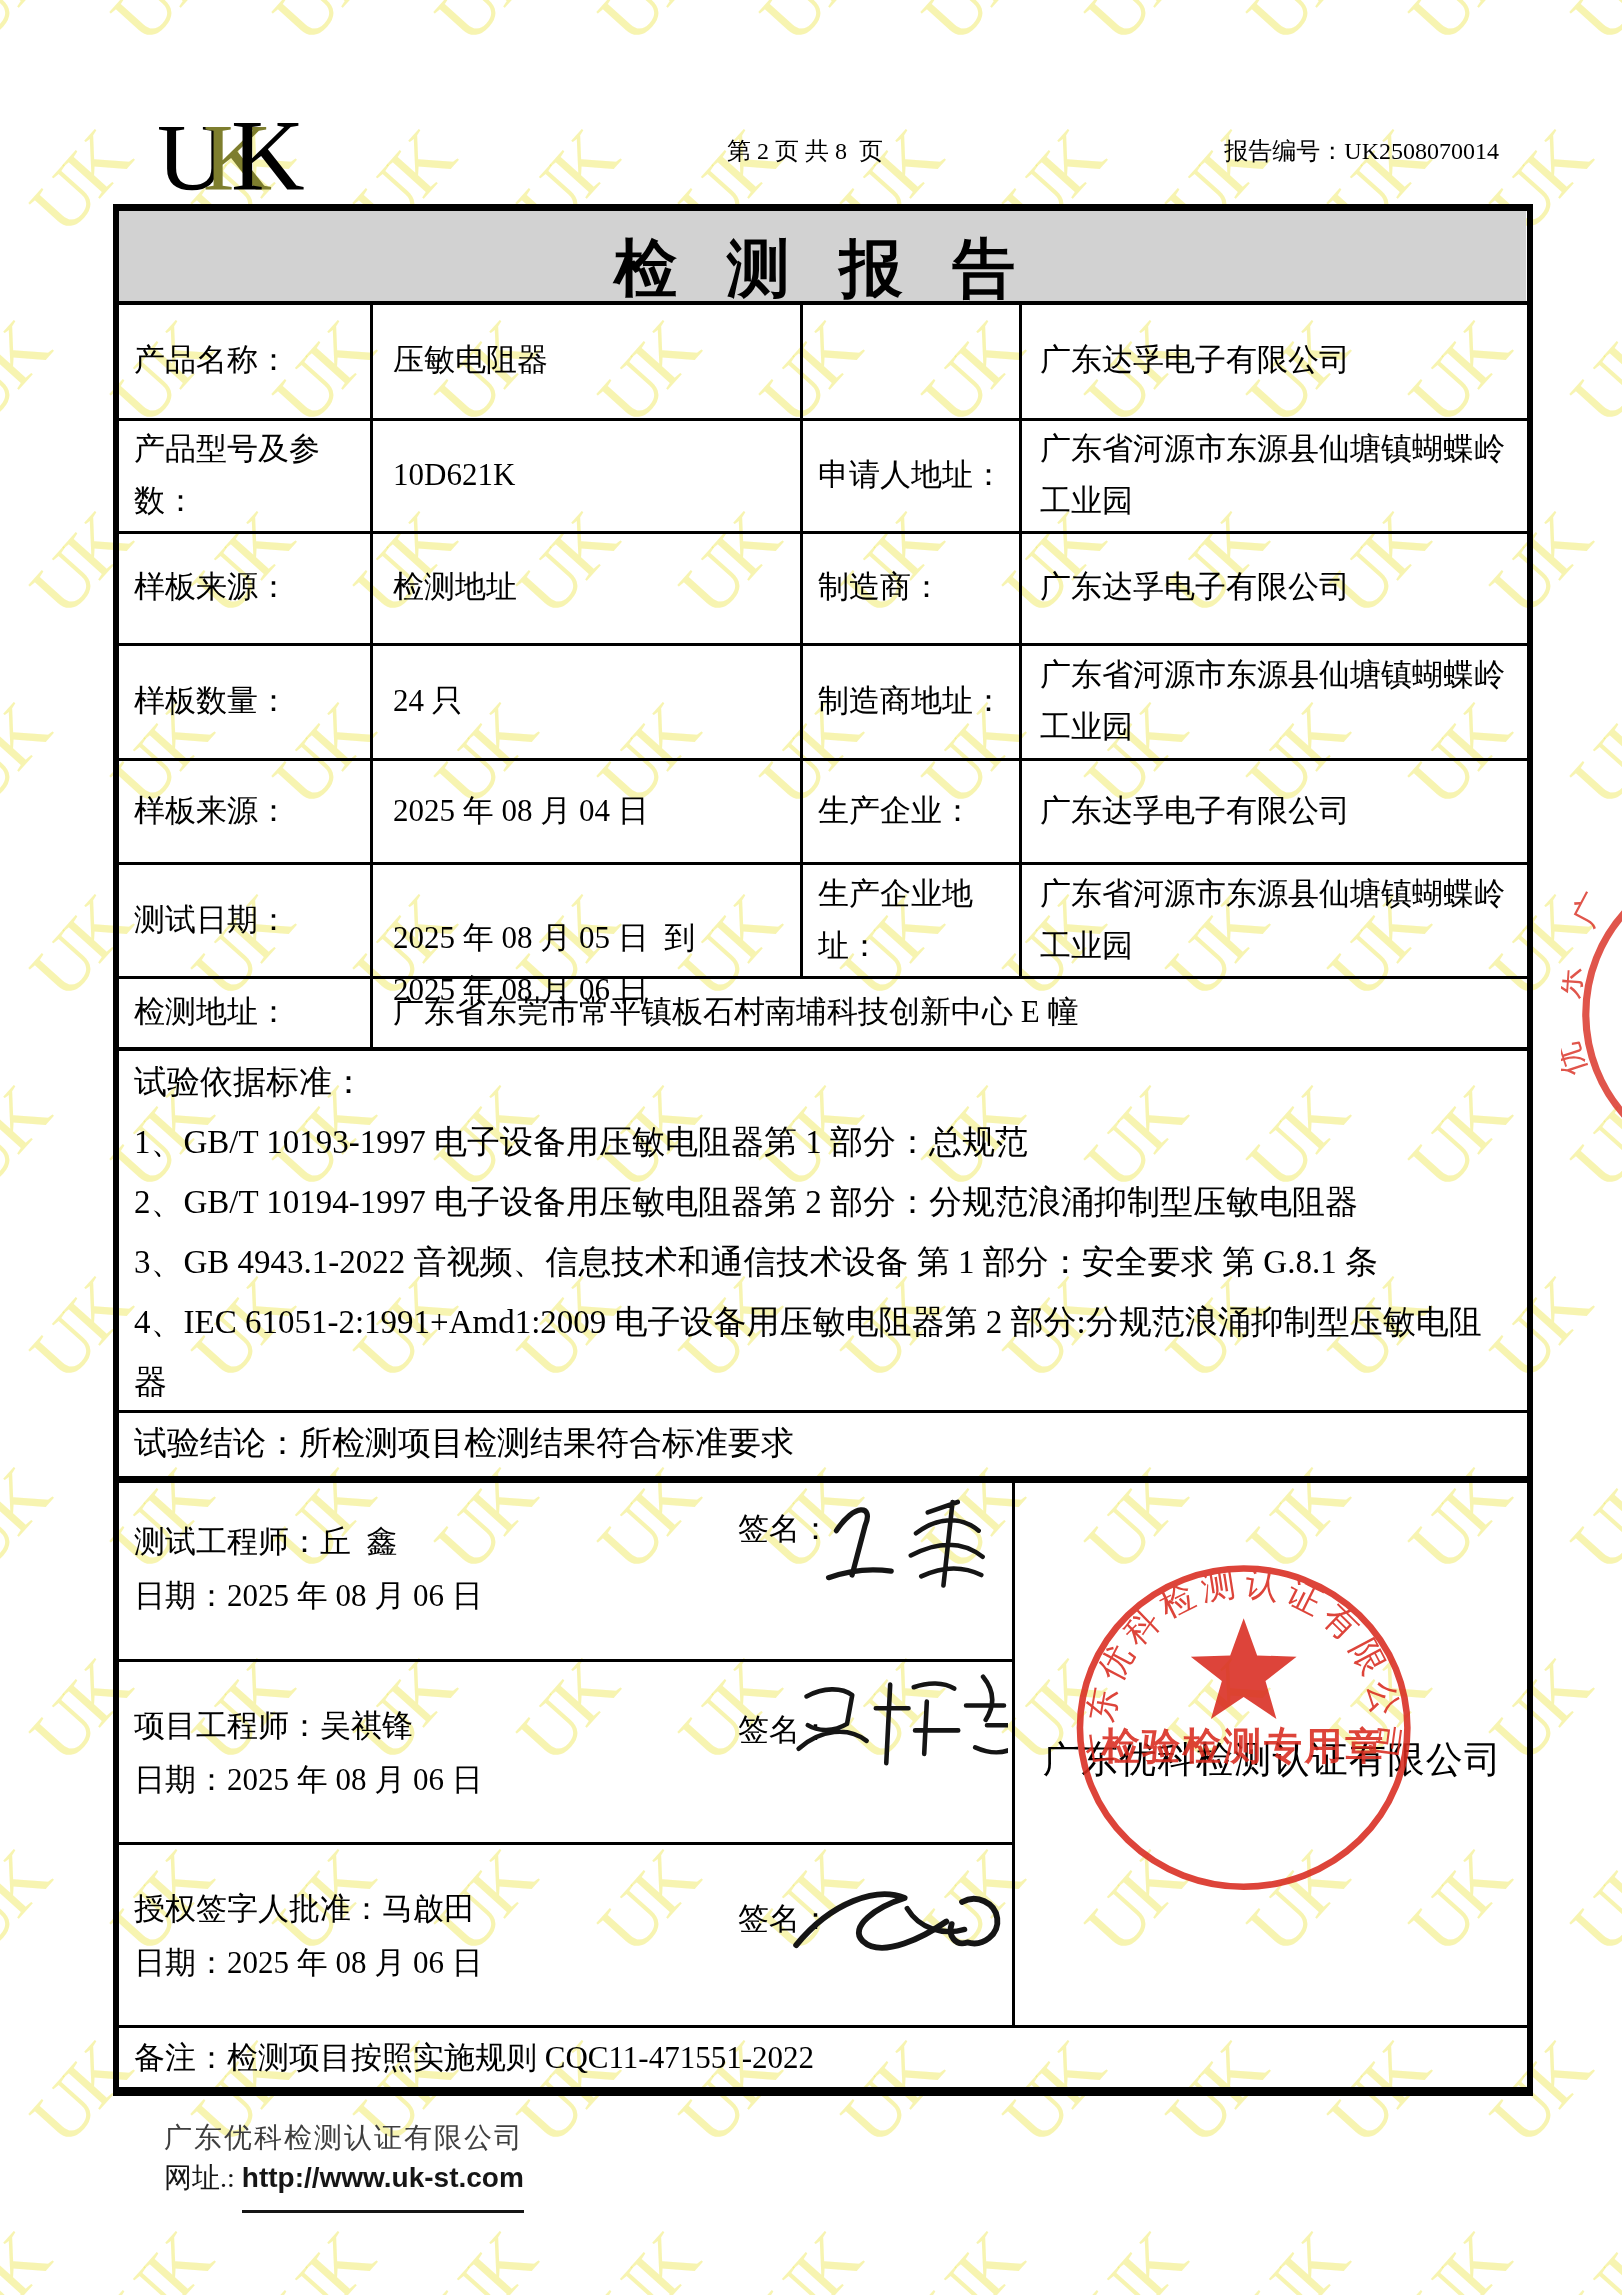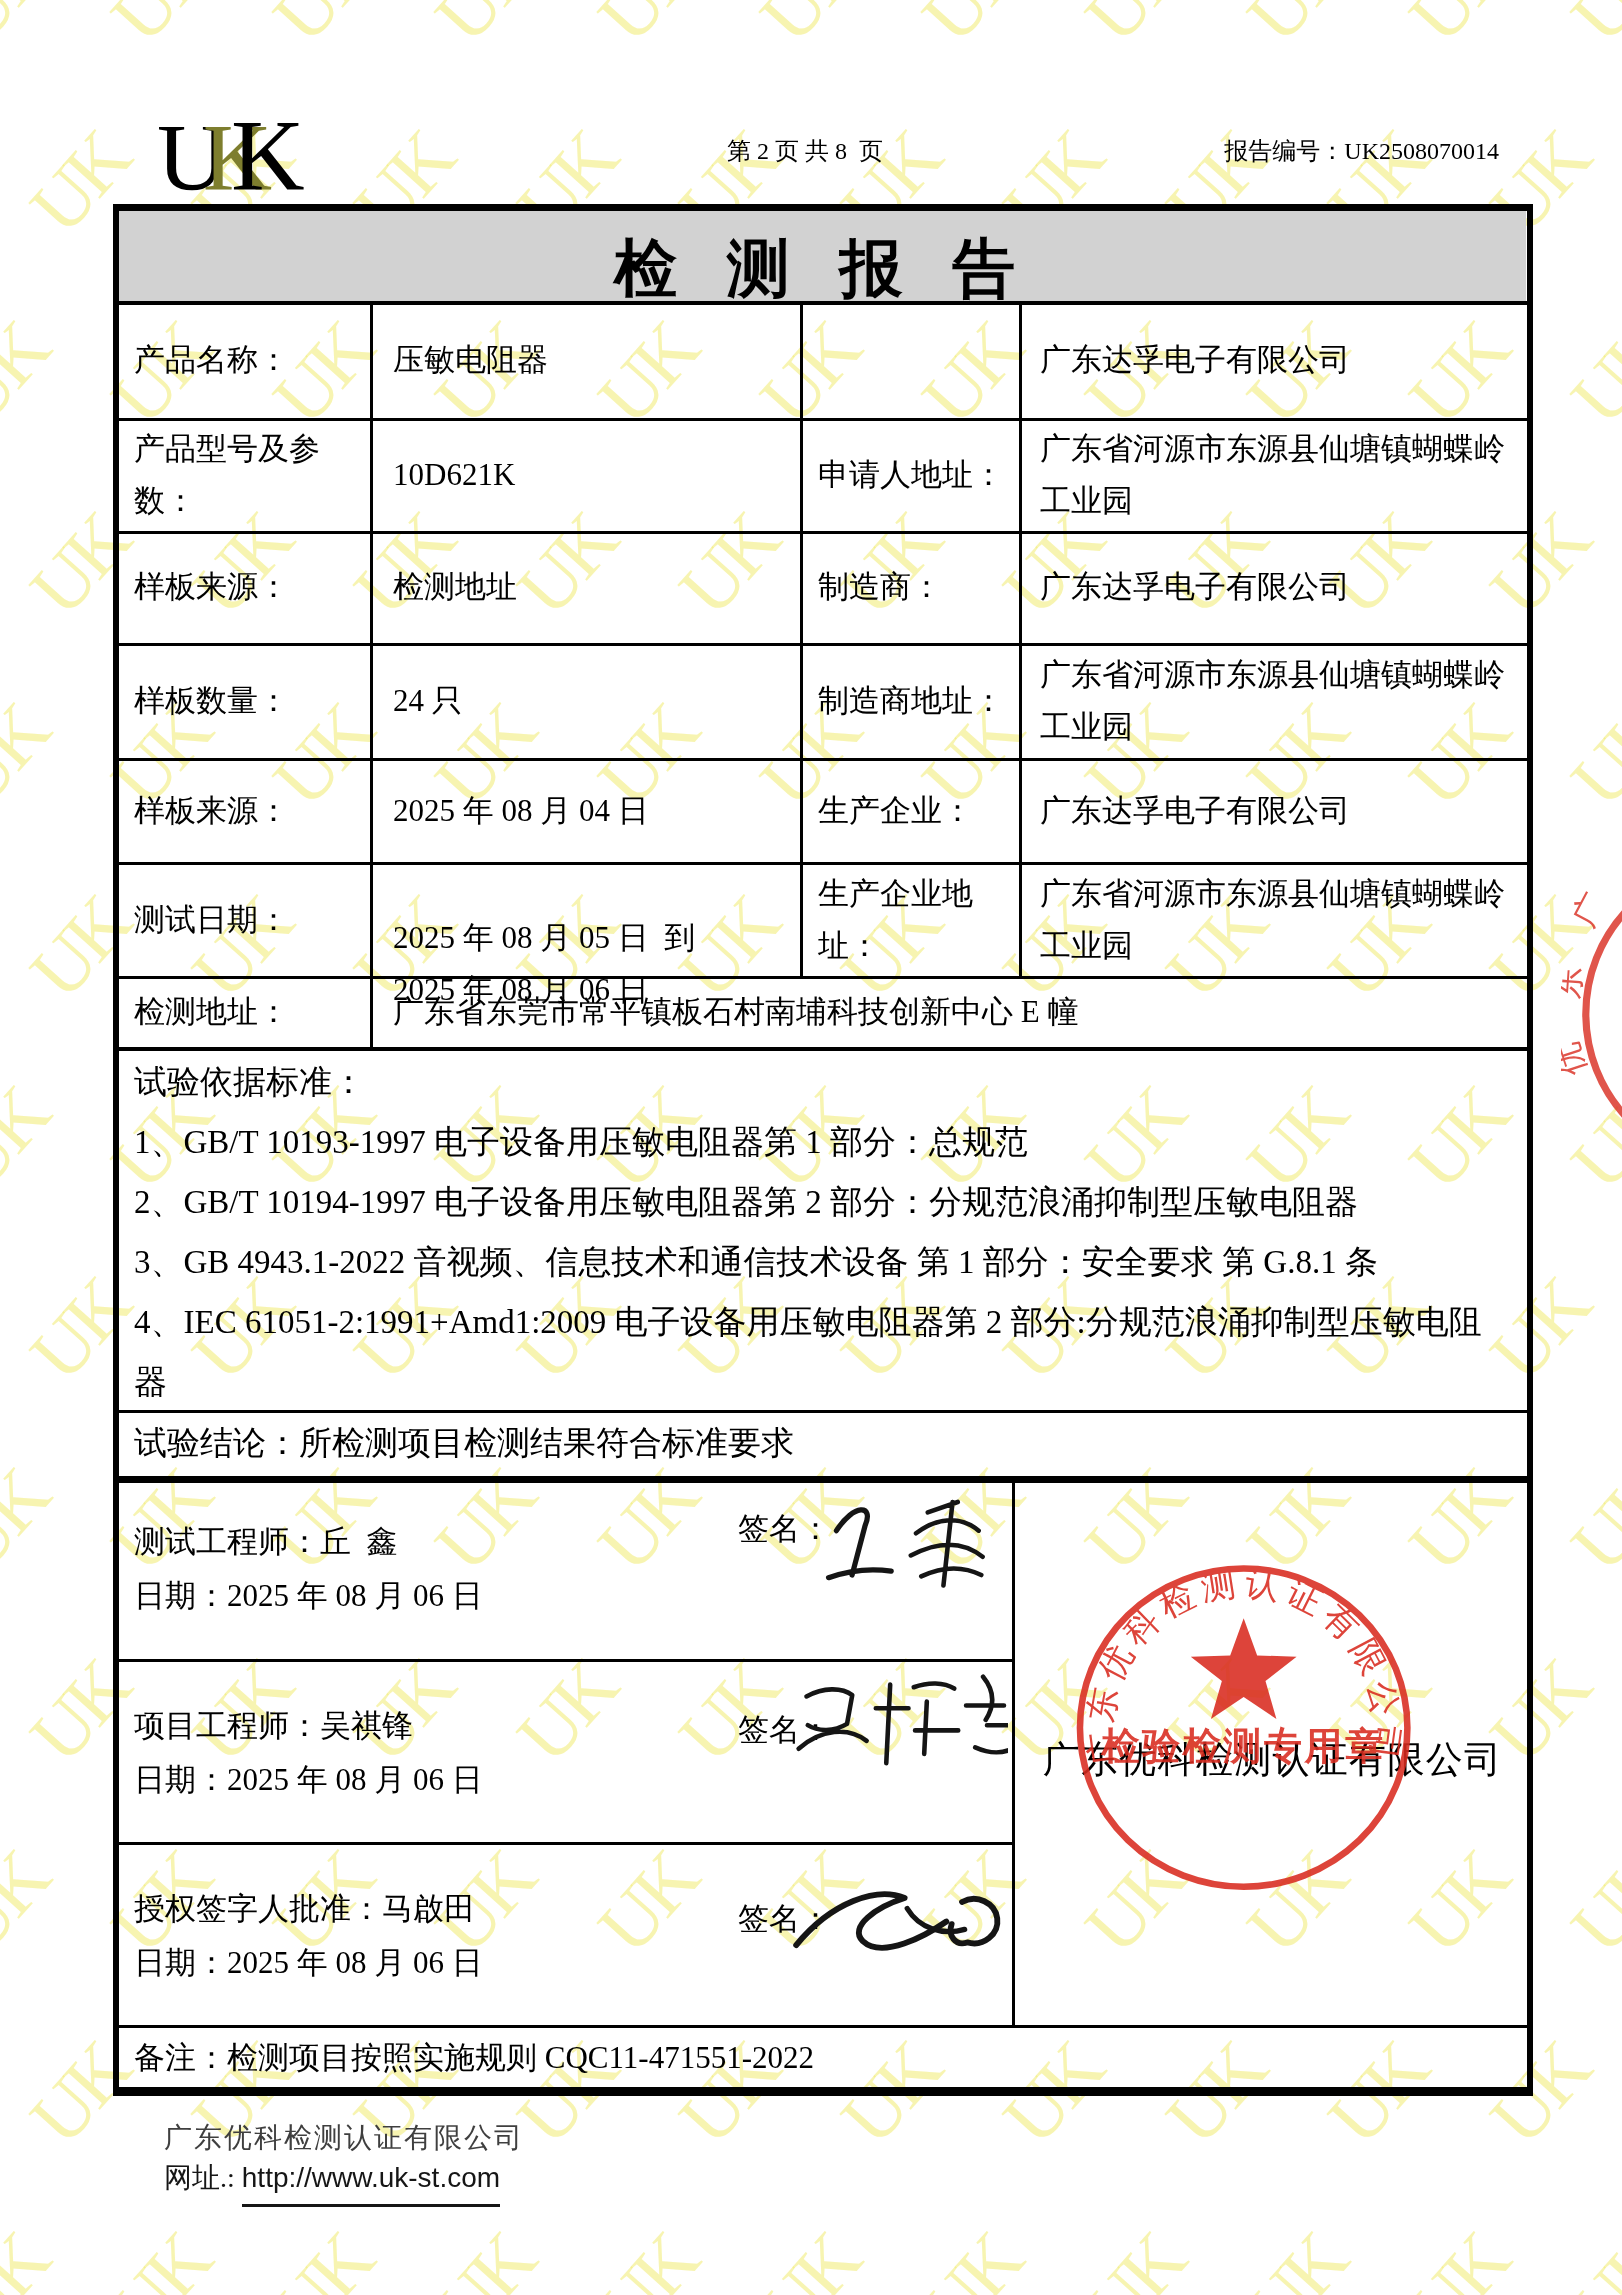--- a/index.html
+++ b/index.html
@@ -51,22 +51,22 @@
   .stamp-company{
     position:absolute;left:1014px;top:1735px;width:517px;text-align:center;
     font-size:37px;letter-spacing:1.3px;white-space:nowrap;
   }
   .seal-stroke{stroke:var(--seal-red);fill:none;}
   .seal-fill{fill:var(--seal-red);}
   .seal-text{fill:var(--seal-red);font-family:"Liberation Serif",serif;}
   .footer-co{position:absolute;left:164px;top:2119px;font-size:28px;color:var(--footer-gray);letter-spacing:2px;}
   .footer-web{position:absolute;left:164px;top:2159px;font-size:28px;color:#161616;}
   .footer-web .url{
-    font-family:"Liberation Sans","DejaVu Sans",sans-serif;font-weight:normal;
-    border-bottom:3.3px solid #161616;padding-bottom:11px;
+    font-family:"Liberation Sans","DejaVu Sans",sans-serif;font-weight:bold;
+    border-bottom:3.3px solid #161616;padding-bottom:17px;
   }
 </style>
 </head>
 <body>
 
 <div class="page">
 
   <div id="wm">
       <span class="wm-item" style="left: -52px; top: -46px;">UK</span>
       <span class="wm-item" style="left: 110px; top: -46px;">UK</span>

